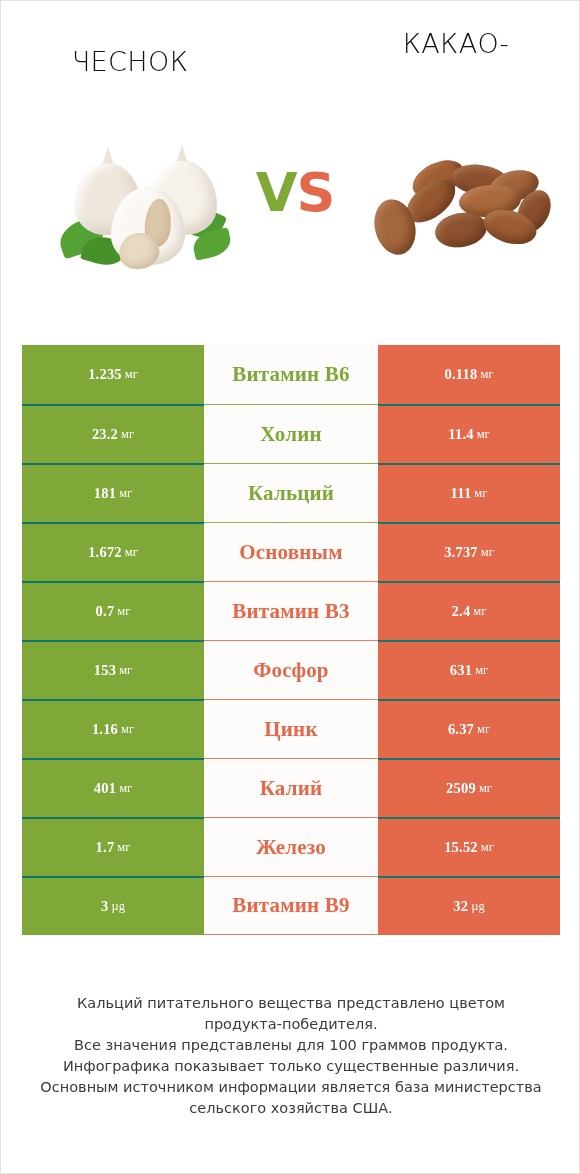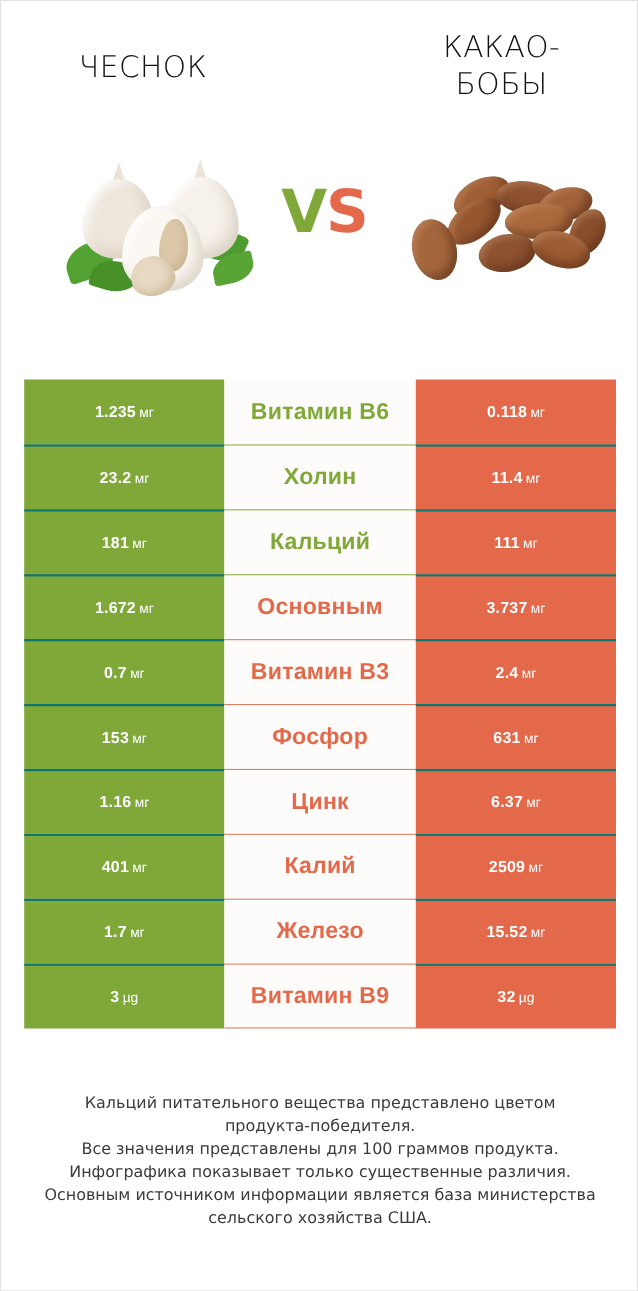--- a/index.html
+++ b/index.html
@@ -148,20 +148,21 @@
   .bean.k7 { left: 62px;  top: 50px; width: 52px; height: 34px; transform: rotate(-10deg);background:#8d5230; }
   .bean.k8 { left: 110px; top: 48px; width: 54px; height: 32px; transform: rotate(16deg); background:#9d5c33; }
   .bean.k9 { left: 146px; top: 26px; width: 30px; height: 44px; transform: rotate(26deg); background:#8a4f2c; }
 
   
   .table {
     position: absolute;
     left: 21px;
     top: 344px;
     width: 426px;
+    font-family: Liberation Serif, serif;
   }
   .row {
     display: flex;
     width: 538px;
     height: 59px;
     box-sizing: border-box;
   }
   .cell {
     display: flex;
     align-items: center;
@@ -219,21 +220,20 @@
 </style>
 </head>
 <body>
 
 <div class="page">
 
   <div class="titles">
     <div class="title title-left">ЧЕСНОК</div>
     <div class="title title-right">
       <div>КАКАО-</div>
-      <div>БОБЫ</div>
     </div>
   </div>
 
   <div class="hero">
 
     <div class="garlic-wrap">
       <div class="leaf l1"></div>
       <div class="leaf l2"></div>
       <div class="leaf l3"></div>
       <div class="leaf l4"></div>

